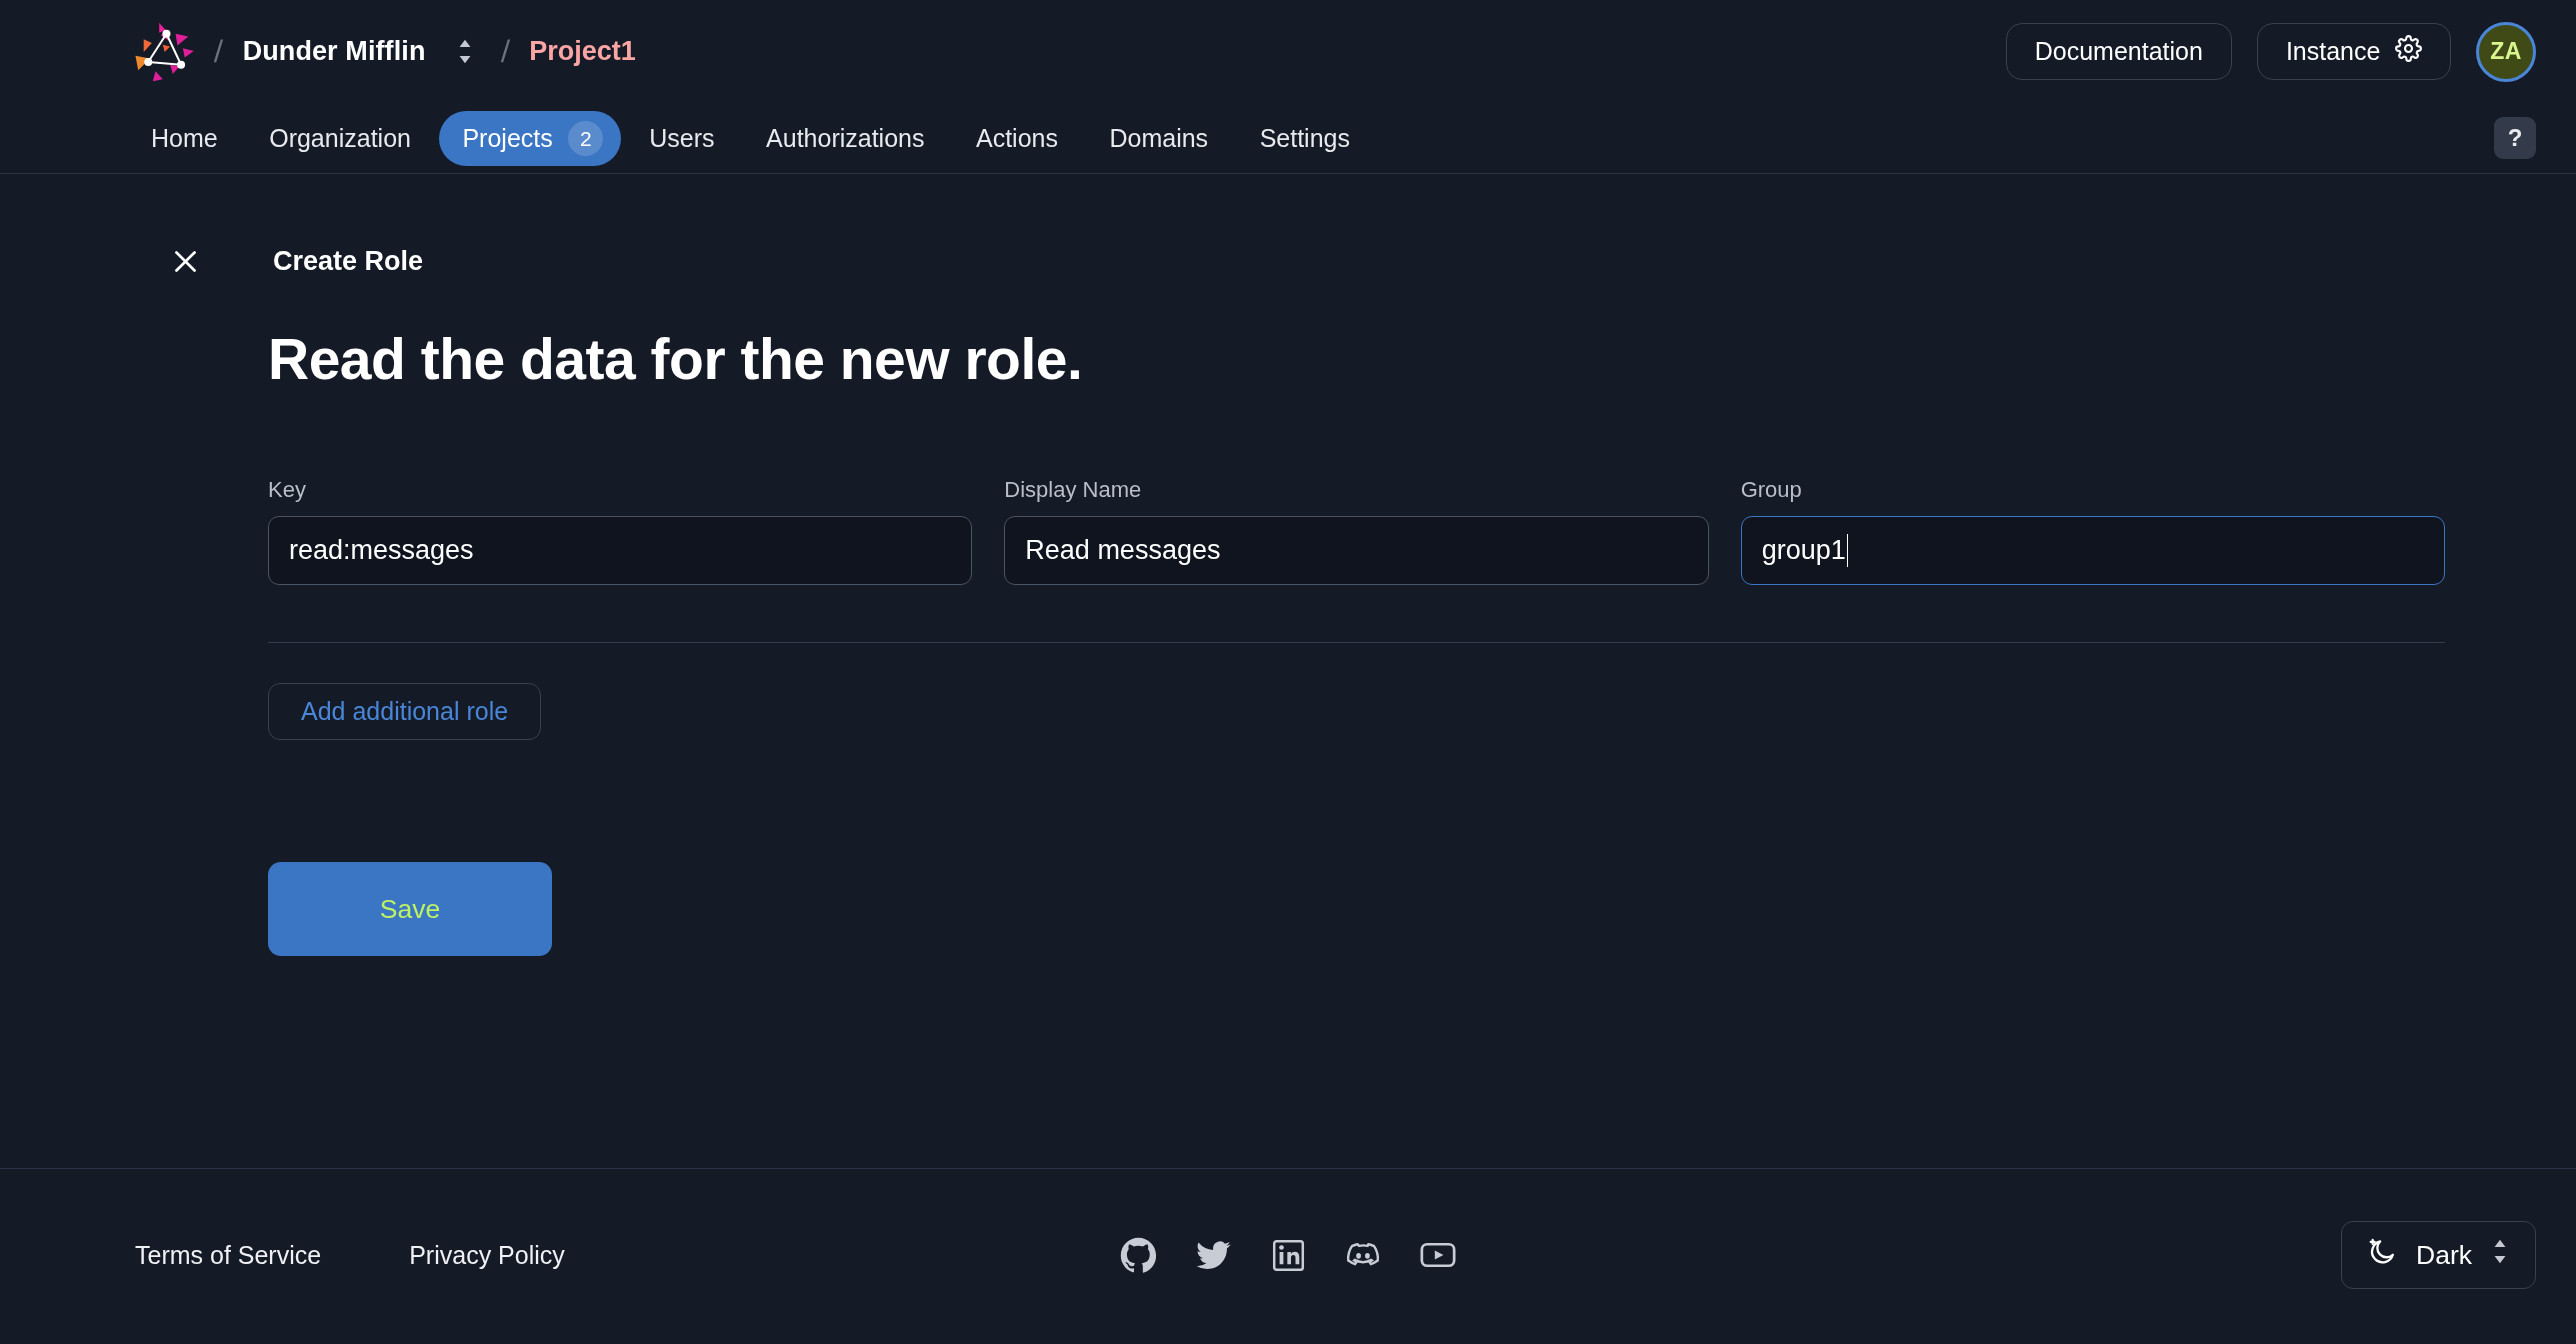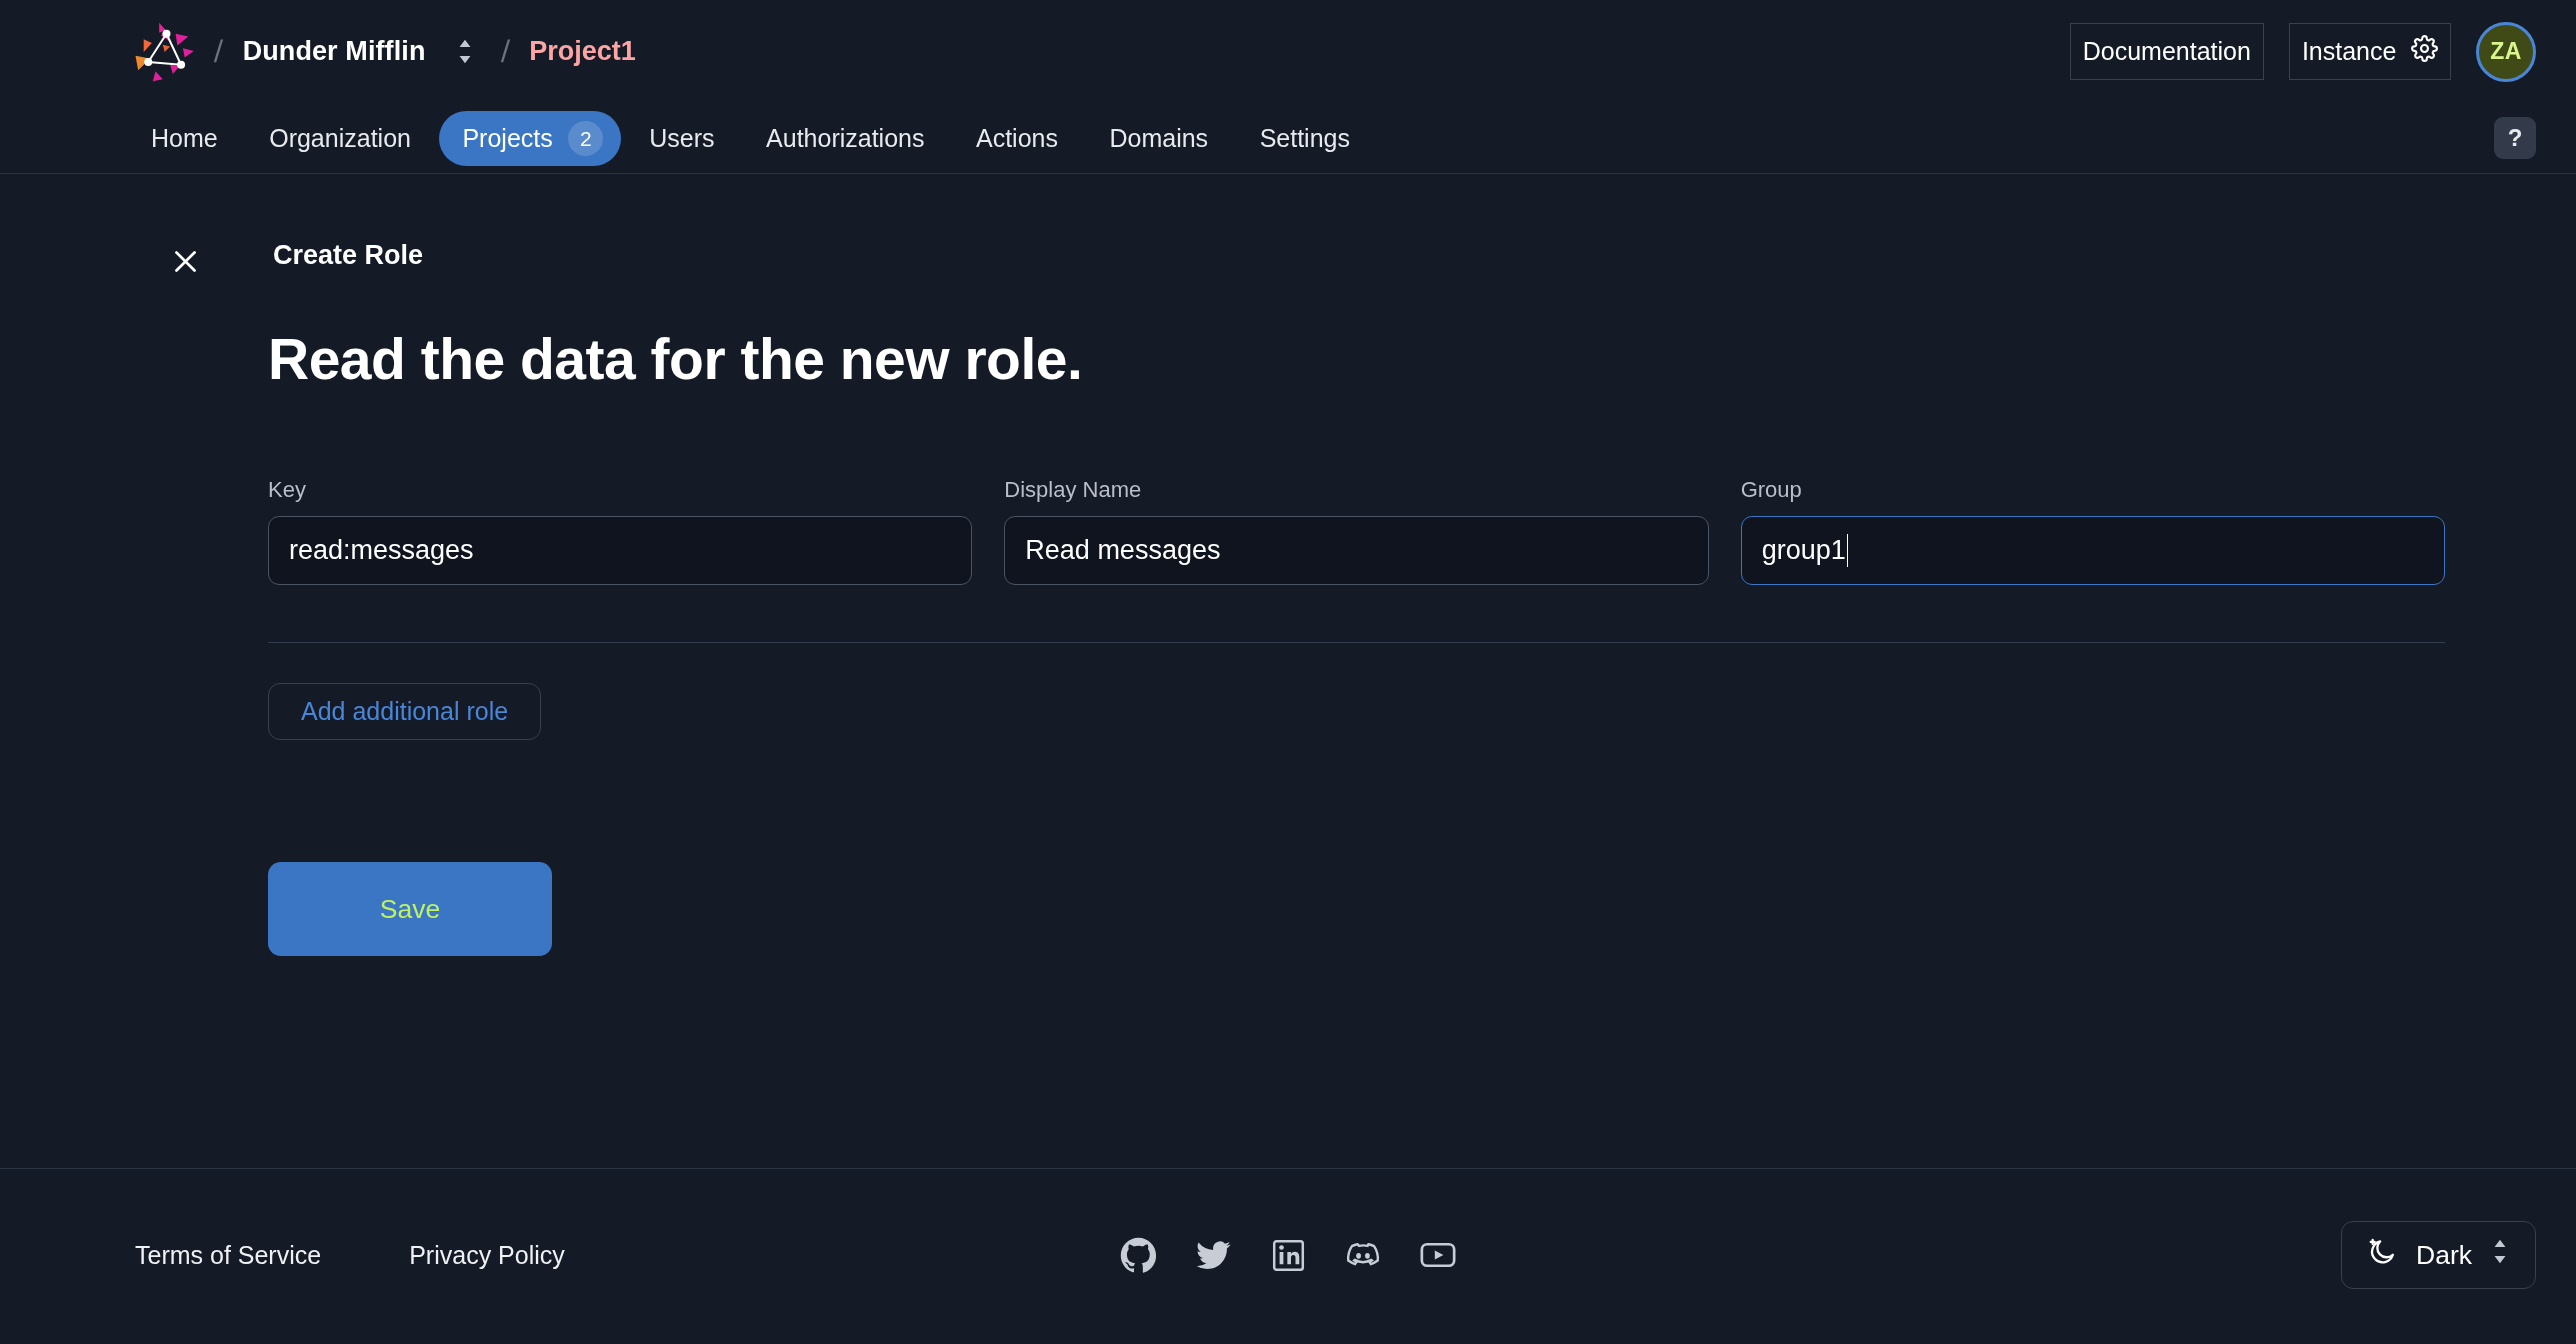--- a/index.html
+++ b/index.html
@@ -83,26 +83,26 @@
   .topbar-right {
     margin-left: auto;
     display: flex;
     align-items: center;
     gap: 25px;
   }
 
   .pill-btn {
     height: 57px;
     border: 0.9px solid #39414f;
-    border-radius: 0;
+    border-radius: 16px;
     background: transparent;
     color: #ffffff;
     font-size: 25px;
     font-family: "Liberation Sans", sans-serif;
-    padding: 0 12px;
+    padding: 0 28px;
     display: flex;
     align-items: center;
     gap: 14.6px;
     cursor: pointer;
     white-space: nowrap;
   }
 
   .avatar {
     width: 60px;
     height: 60px;
@@ -187,21 +187,21 @@
   
   .main {
     flex: 1 1 auto;
     padding: 0 40px 0 0;
     position: relative;
     overflow: hidden;
   }
 
   .modal-head {
     display: flex;
-    align-items: flex-start;
+    align-items: center;
     padding: 66px 0 0 146px;
   }
 
   .close-btn {
     width: 42px;
     height: 42px;
     display: flex;
     align-items: center;
     justify-content: center;
     cursor: pointer;

